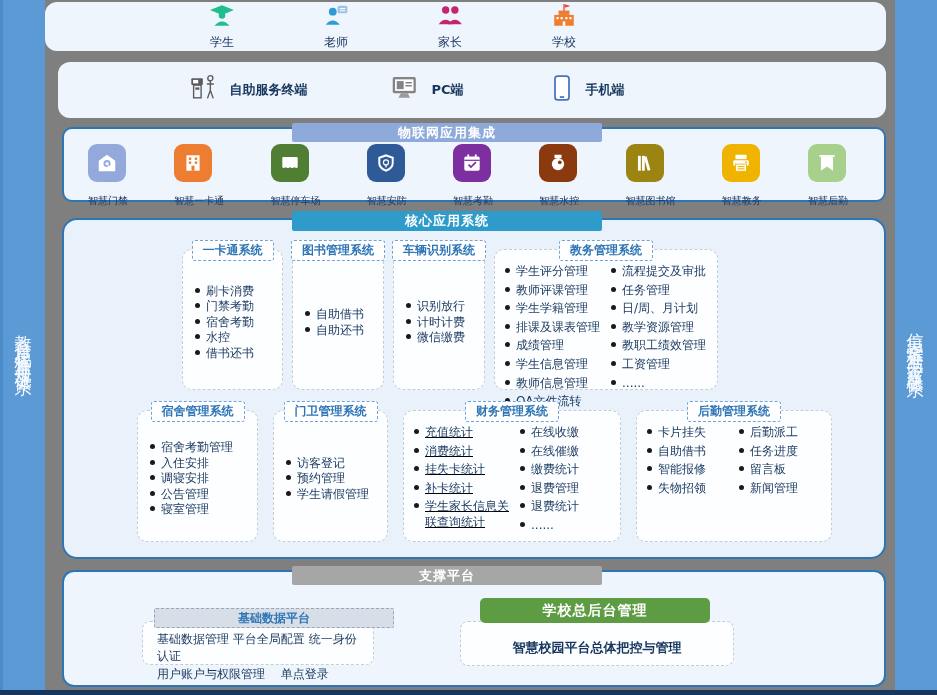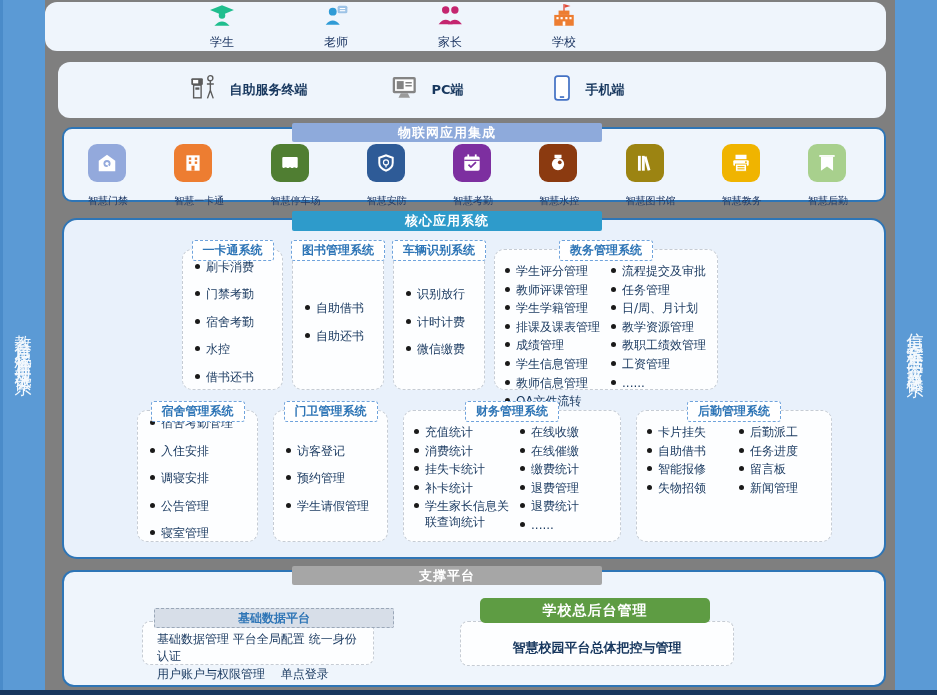--- a/index.html
+++ b/index.html
@@ -44,28 +44,28 @@
   .c7{background:#9C8412;color:#9C8412}.c8{background:#F0B400;color:#F0B400}.c9{background:#A8D08D;color:#A8D08D}
 
   
   .core-row{position:absolute;display:flex;}
   .core-row1{left:118px;top:29px;gap:9px;height:141px;}
   .core-row2{left:73px;top:190px;gap:15px;height:132px;}
   .sysbox{position:relative;background:#FDFEFF;border:1px dashed #C6CCD4;border-radius:10px;box-sizing:border-box;}
   .sysbox-title{position:absolute;top:-10px;left:50%;transform:translateX(-50%);background:#FFFFFF;border:1px dashed #6FA3DC;
                 border-radius:3px;color:#2E75B6;font-size:12px;font-weight:bold;padding:1px 10px;white-space:nowrap;z-index:2;}
   .items{list-style:none;margin:0;display:flex;flex-direction:column;justify-content:center;height:100%;
-         padding:10px 4px 4px 12px;gap:12px;box-sizing:border-box;}
+         padding:10px 4px 4px 12px;gap:0;box-sizing:border-box;}
   .items li{display:flex;align-items:flex-start;gap:6px;font-size:12px;color:#17375E;line-height:1.3;}
   .items li .dot{flex:0 0 auto;width:5px;height:5px;border-radius:50%;background:#1a1a1a;margin-top:4px;}
   .cols{display:flex;height:100%;box-sizing:border-box;padding:12px 2px 4px 8px;}
   .cols .items{justify-content:flex-start;height:auto;padding:2px 0 0 2px;gap:3px;flex:1;}
   .w1{width:101px}.w2{width:92px}.w3{width:92px}.w4{width:224px}
   .w5{width:121px}.w6{width:115px}.w7{width:218px}.w8{width:196px}
-  .w7 .items:first-child{flex:0 0 106px;}
+  .w7 .items:first-child{flex:0 0 106px;text-decoration:underline;}
 
   
   .base-title{position:absolute;left:90px;top:36px;width:238px;height:18px;background:#D7DEE8;border:1px dashed #9AA7B8;
               border-radius:2px;color:#2E75B6;font-size:12px;font-weight:bold;display:flex;align-items:center;justify-content:center;z-index:2;}
   .base-content{position:absolute;left:78px;top:49px;width:232px;height:44px;background:#FDFEFF;border:1px dashed #C6CCD4;
                 border-radius:8px;box-sizing:border-box;padding:9px 8px 0 14px;font-size:12px;color:#17375E;line-height:1.45;}
   .green-header{position:absolute;left:416px;top:26px;width:230px;height:25px;background:#5E9C43;border-radius:5px;
                 color:#fff;font-size:14px;font-weight:bold;display:flex;align-items:center;justify-content:center;z-index:2;letter-spacing:1px;}
   .admin-content{position:absolute;left:396px;top:49px;width:274px;height:45px;background:#FDFEFF;border:1px dashed #C6CCD4;
                  border-radius:8px;box-sizing:border-box;display:flex;align-items:center;justify-content:center;

